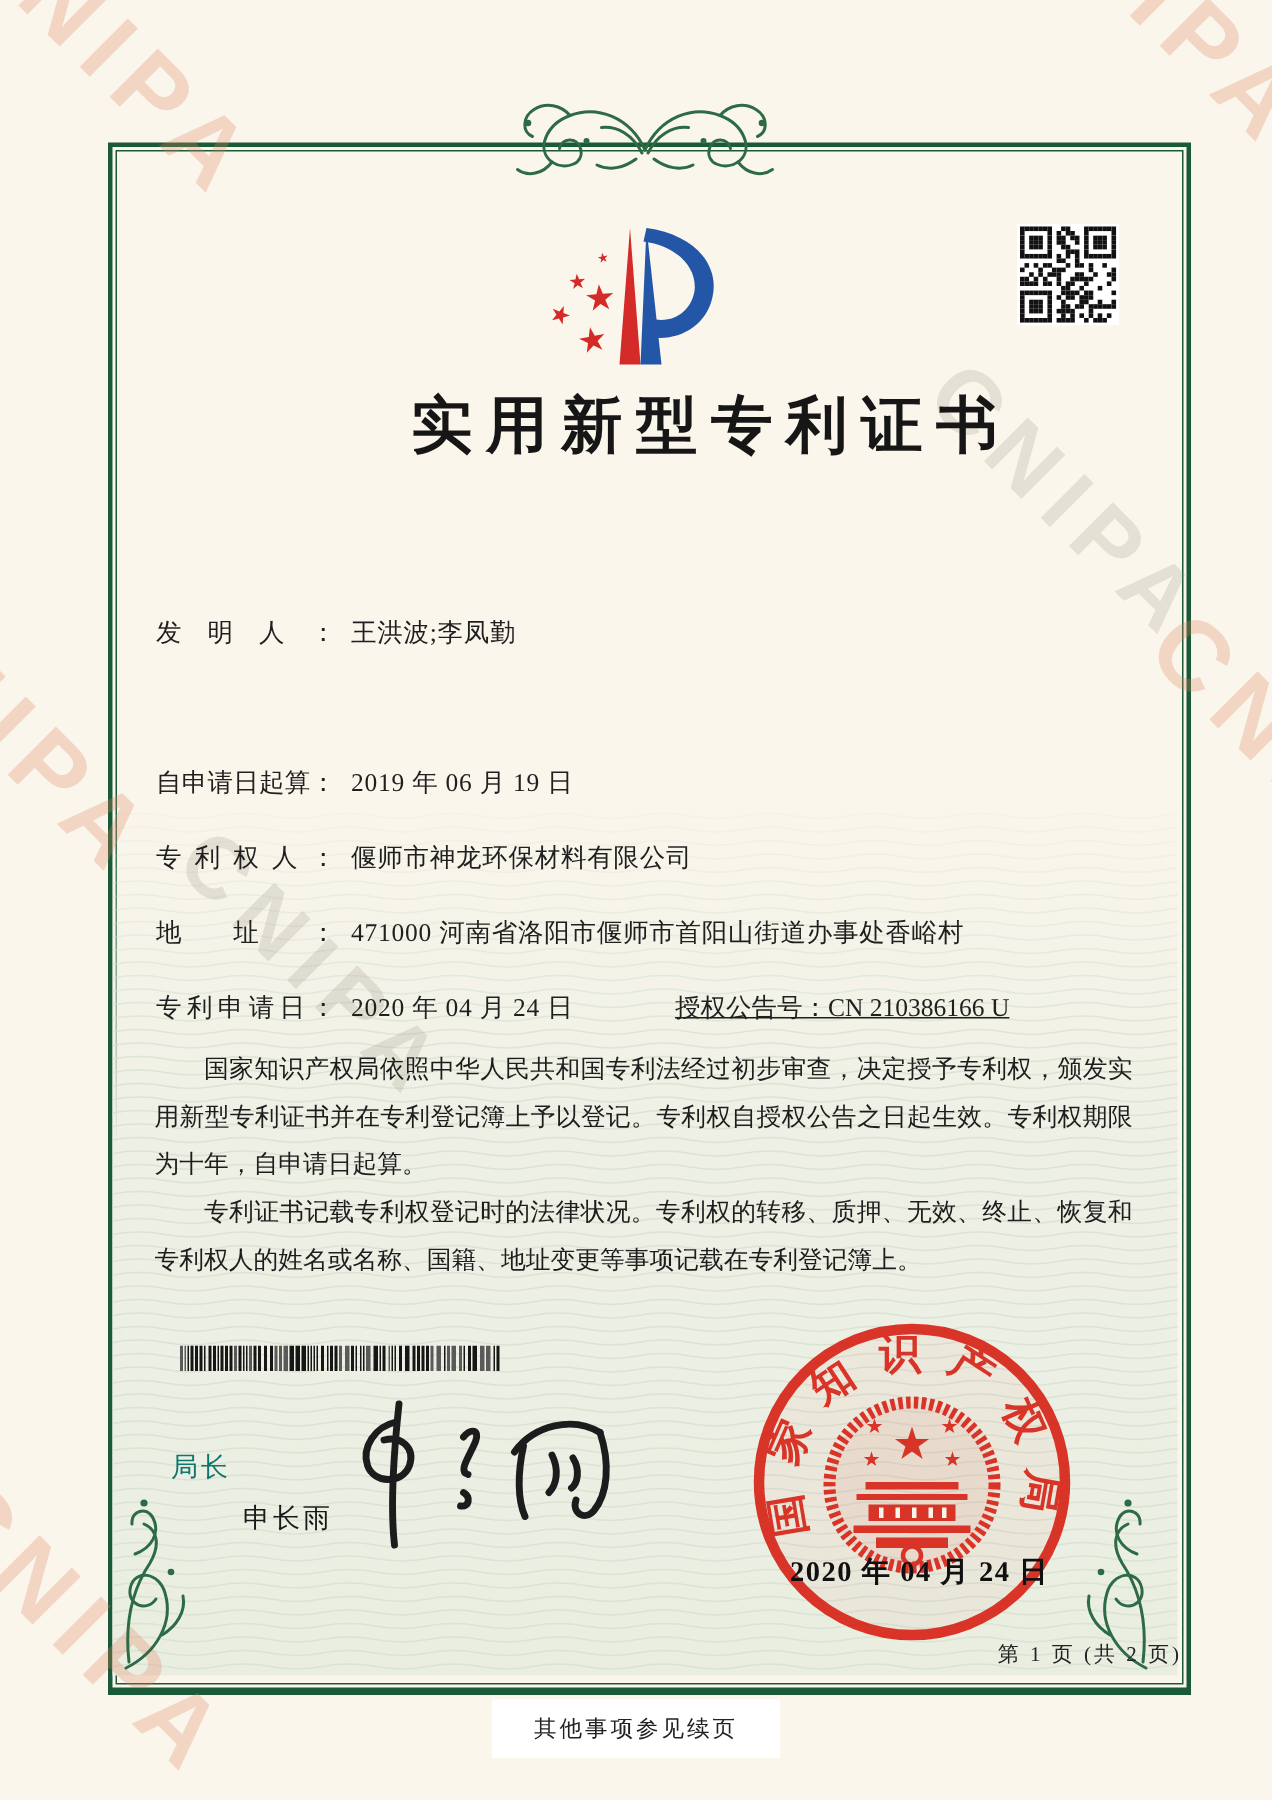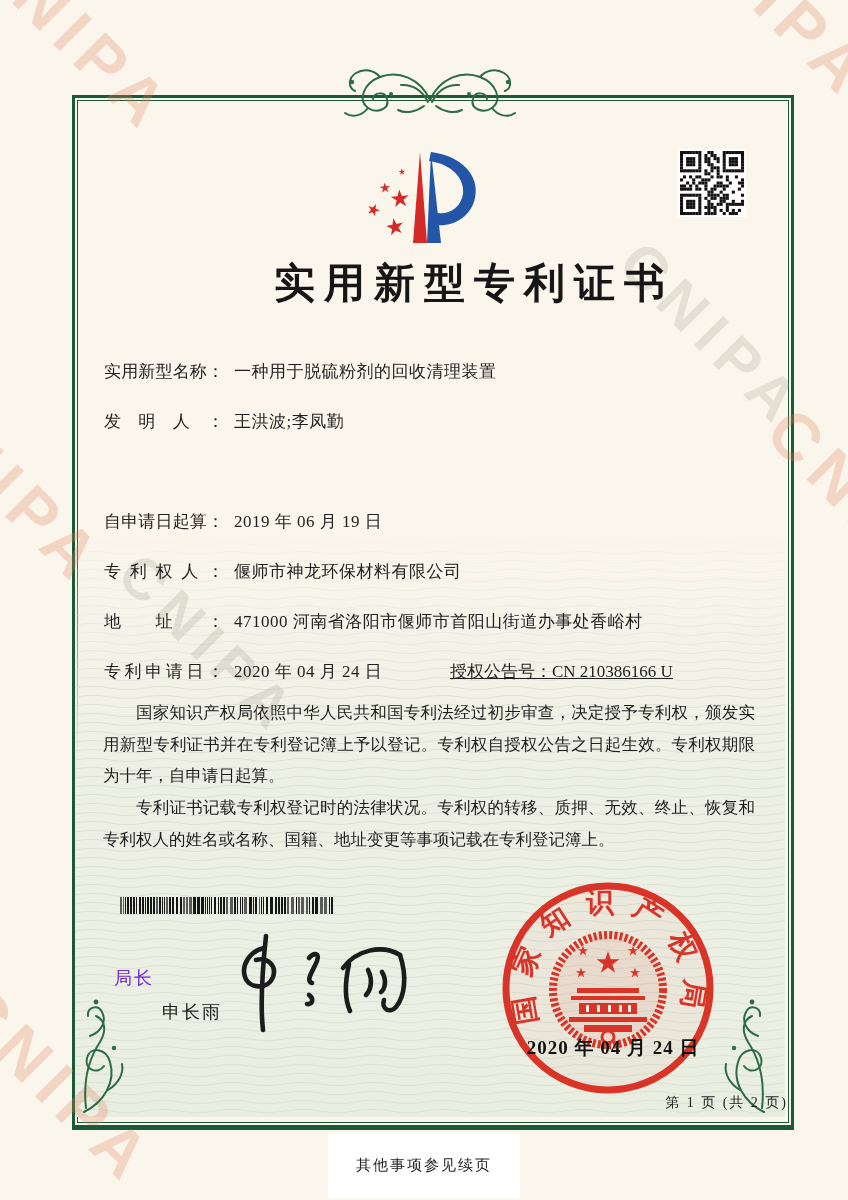--- a/index.html
+++ b/index.html
@@ -48,32 +48,32 @@
   .r1{top:360px;}.r2{top:410px;}.r3{top:460px;}.r4{top:510px;}
   .r5{top:560px;}.r6{top:610px;}.r7{top:660px;}
   .grant-no{position:absolute;left:346px;top:0;text-decoration:underline;}
 
   .body-text{left:103px;top:697px;width:652px;font-size:16.5px;line-height:1.92;
              color:#1d1d1d;text-align:justify;z-index:4;}
   .body-text p{margin:0;text-indent:2em;}
 
   #barcode{left:120px;top:897px;}
 
-  .official-title{left:114px;top:966px;font-size:18px;letter-spacing:2px;color:#6d28d9;}
+  .official-title{left:114px;top:966px;font-size:18px;letter-spacing:2px;color:#0f766e;}
   .official-name{left:114px;top:1000px;font-size:18px;letter-spacing:2px;color:#1a1a1a;margin-left:48px;}
   #signature{left:212px;top:932px;z-index:5;}
 
   #seal{left:498px;top:878px;z-index:4;opacity:0.93;}
   .seal-date{left:513px;top:1035px;width:200px;text-align:center;font-size:19px;
              font-weight:600;color:#101010;letter-spacing:1px;z-index:6;}
 
   .page-info{left:72px;top:1094px;width:716px;text-align:right;font-size:14px;
              letter-spacing:2px;color:#222;}
   .cont-box{left:50%;transform:translateX(-50%);top:1133px;background:#ffffff;
-            padding:23px 28px;font-size:15px;letter-spacing:2px;color:#222;z-index:4;}
+            padding:10px 28px;font-size:15px;letter-spacing:2px;color:#222;z-index:4;}
 </style>
 </head>
 <body>
 
 <div class="page">
 
   <div class="wm salmon wm1">CNIPA</div>
   <div class="wm salmon wm2">CNIPA</div>
   <div class="wm gray wm3">CNIPA</div>
   <div class="wm salmon wm4">CNIPA</div>
@@ -421,23 +421,20 @@
       <rect x="32.5" y="63.0" width="3.05" height="3.05" fill="#111"></rect>
       <rect x="35.5" y="63.0" width="3.05" height="3.05" fill="#111"></rect>
       <rect x="44.7" y="63.0" width="3.05" height="3.05" fill="#111"></rect>
       <rect x="50.8" y="63.0" width="3.05" height="3.05" fill="#111"></rect>
       <rect x="53.8" y="63.0" width="3.05" height="3.05" fill="#111"></rect>
       <rect x="56.9" y="63.0" width="3.05" height="3.05" fill="#111"></rect>
     </svg>
 
   <div class="abs title">实用新型专利证书</div>
 
-  <div class="abs frow r1">
-    <span class="flabel">实用新型名称：</span><span class="fvalue">一种用于脱硫粉剂的回收清理装置</span>
-  </div>
   <div class="abs frow r2">
     <span class="flabel">发明人：</span><span class="fvalue">王洪波;李凤勤</span>
   </div>
   <div class="abs frow r4">
     <span class="flabel">自申请日起算：</span><span class="fvalue">2019 年 06 月 19 日</span>
   </div>
   <div class="abs frow r5">
     <span class="flabel">专利权人：</span><span class="fvalue">偃师市神龙环保材料有限公司</span>
   </div>
   <div class="abs frow r6">

